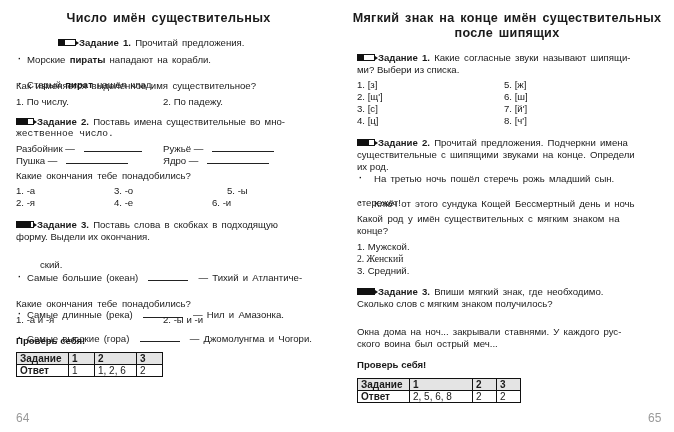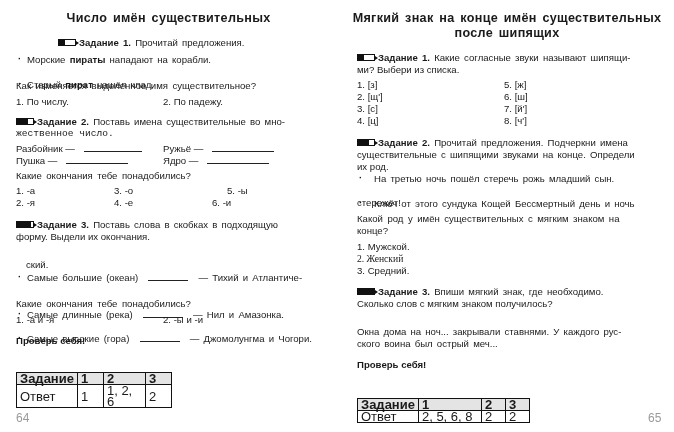--- a/index.html
+++ b/index.html
@@ -14,24 +14,24 @@
   .abs { position: absolute; }
   .task-head { white-space: normal; text-align: justify; word-spacing: 1.5px; }
   .task-head b { font-weight: bold; }
   .marker { display: inline-block; width: 18px; height: 7px; border: 1px solid #111; border-right-width: 1px; position: relative; margin-right: 3px; vertical-align: 0px; }
   .marker .fill { position: absolute; left: 0; top: 0; bottom: 0; background: #111; }
   .marker::after { content: ""; position: absolute; right: -4px; top: 1px; width: 0; height: 0; border-top: 2px solid transparent; border-bottom: 2px solid transparent; border-left: 3px solid #111; }
   .bullet { position: relative; padding-left: 11px; word-spacing: 1.5px; }
   .bullet::before { content: "·"; position: absolute; left: 2px; top: -1px; font-weight: bold; }
   .q { word-spacing: 1.8px; }
   .blank { display: inline-block; border-bottom: 1px solid #222; height: 9px; vertical-align: baseline; }
-  table.check { border-collapse: collapse; font-size: 13px; margin-top: 20px; }
+  table.check { border-collapse: collapse; font-size: 10px; }
   table.check td { border: 1px solid #111; padding: 0 3px; height: 12px; line-height: 11px; }
   table.check tr.hdr td { background: #e4e4e4; font-weight: bold; }
-  table.check td.lbl { font-weight: normal; }
+  table.check td.lbl { font-weight: bold; }
   .check-title { font-weight: bold; font-size: 9.6px; }
   .pagenum { color: #9a9a9a; font-size: 12px; position: absolute; top: 412px; }
 </style>
 </head>
 <body>
 
 <div class="page left">
   <div class="title">Число имён существительных</div>
 
   <div class="abs task-head" style="left:16px; top:37px; width:310px;padding-left:42px;">
@@ -80,21 +80,21 @@
   <div class="abs task-head" style="left:16px; top:219px; width:310px;">
     <span class="marker"><span class="fill" style="width:14px;"></span></span><b>Задание 3.</b>
     <span>Поставь слова в скобках в подходящую</span>
   </div>
   <div class="abs" style="left:16px; top:231px;">форму. Выдели их окончания.</div>
   <div class="abs bullet" style="left:16px; top:247px; width:310px;">
     <span>Самые большие (океан)</span>
     <span class="blank" style="width:40px; margin:0 6px;"></span>
     <span>— Тихий и Атлантиче-</span>
   </div>
-  <div class="abs" style="left:26px; top:259px;">ский.</div>
+  <div class="abs" style="left:40px; top:259px;">ский.</div>
   <div class="abs bullet" style="left:16px; top:271px; width:310px;">
     <span>Самые длинные (река)</span>
     <span class="blank" style="width:40px; margin:0 6px;"></span>
     <span>— Нил и Амазонка.</span>
   </div>
   <div class="abs bullet" style="left:16px; top:283px; width:310px;">
     <span>Самые высокие (гора)</span>
     <span class="blank" style="width:40px; margin:0 6px;"></span>
     <span>— Джомолунгма и Чогори.</span>
   </div>

